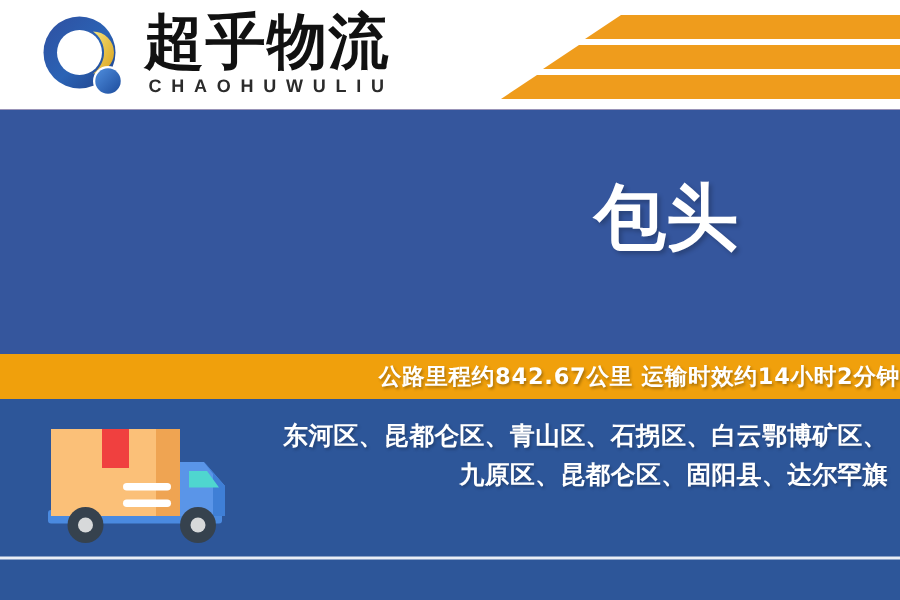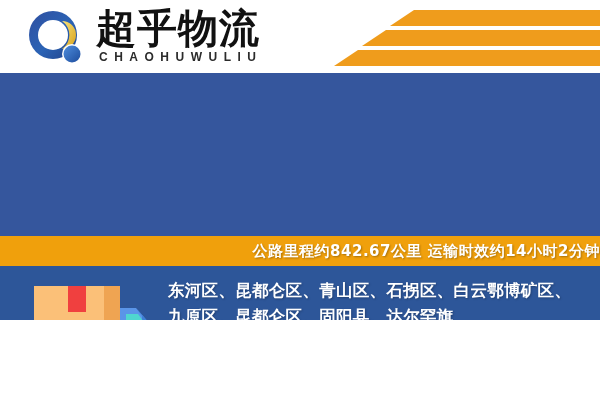--- a/index.html
+++ b/index.html
@@ -6,21 +6,21 @@
     margin: 0;
     padding: 0;
     background: #ffffff;
   }
   body {
     font-family: "Liberation Sans", "DejaVu Sans", sans-serif;
   }
   #banner {
     position: relative;
     width: 600px;
-    height: 320px;
+    height: 400px;
     overflow: hidden;
     background: #fca5a5;
   }
 
   
   .header {
     position: absolute;
     left: 0; top: 0;
     width: 600px;
     height: 73px;
@@ -153,20 +153,21 @@
   }
 
   
   .coverage {
     position: absolute;
     left: 0; top: 266px;
     width: 600px;
     height: 134px;
     background: #2d5699;
     overflow: hidden;
+    text-align: right;
   }
   .truck {
     position: absolute;
     left: 26px;
     top: 12px;
     width: 134px;
     height: 92px;
   }
   .districts {
     position: absolute;
@@ -232,20 +233,21 @@
       <div class="stripe s1"></div>
       <div class="stripe s2"></div>
       <div class="stripe s3"></div>
     </div>
   </div>
 
   <div class="route-band">
 
 
 
+    <div class="city dest">包头</div>
   </div>
 
   <div class="info-bar">
     <span class="info-text">公路里程约842.67公里   运输时效约14小时2分钟</span>
   </div>
 
   <div class="coverage">
 
     <span class="truck">
       <svg width="134" height="92" viewBox="0 0 134 92" aria-hidden="true">

